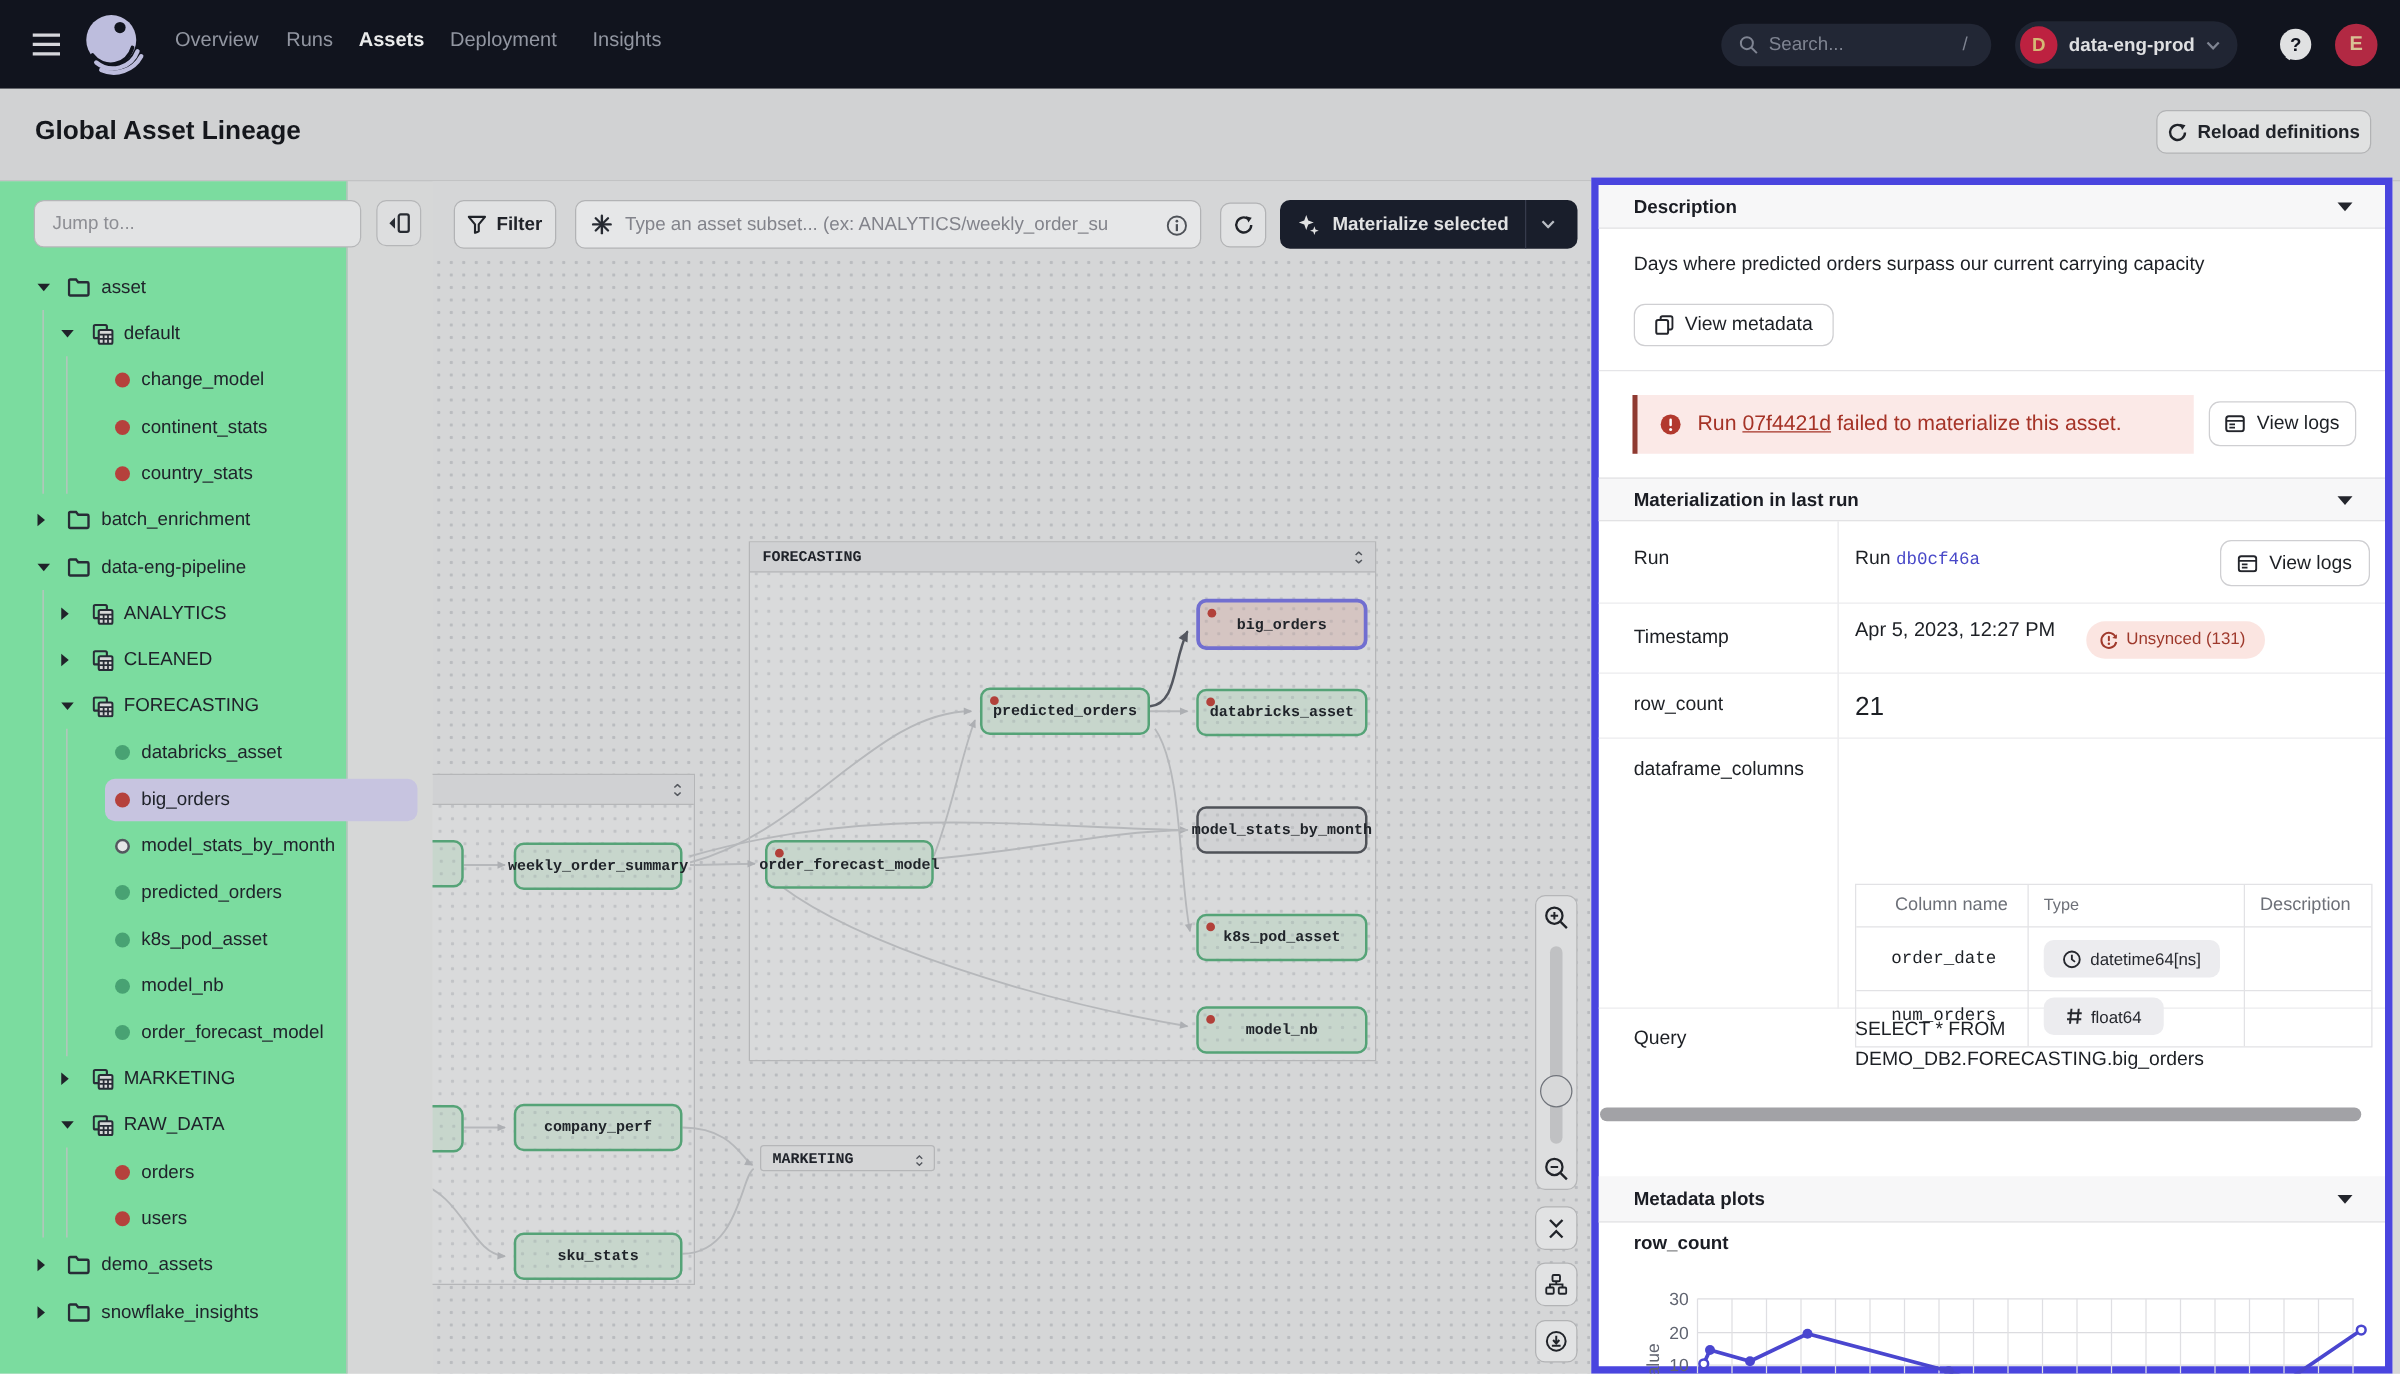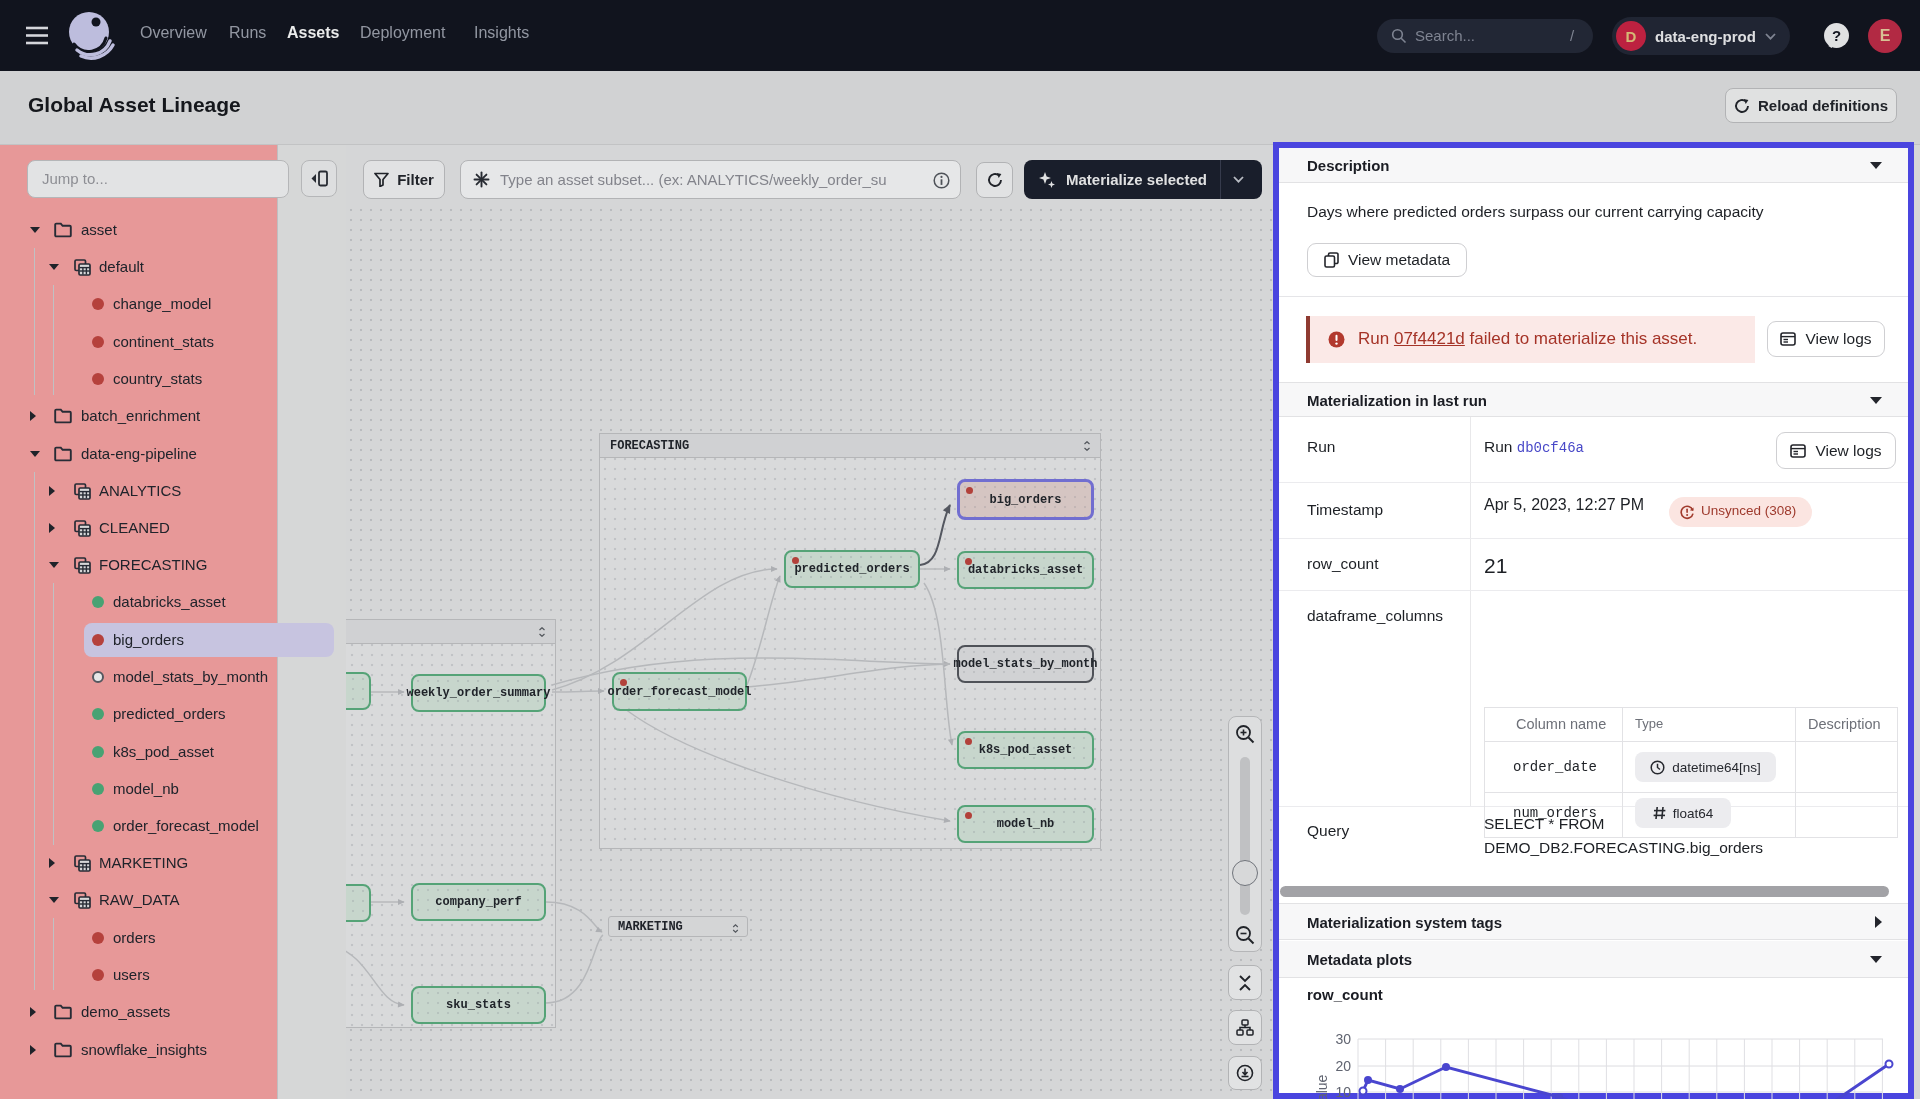--- a/index.html
+++ b/index.html
@@ -13,21 +13,21 @@
 .navlink.active { color:#fff; font-weight:bold; }
 #searchpill { position:absolute; left:1377px; top:19px; width:216px; height:34px; background:#252938; border-radius:17px; color:#8a8f9e; font-size:15px; }
 #deppill { position:absolute; left:1612px; top:17px; height:38px; background:#232736; border-radius:19px; display:flex; align-items:center; padding:0 14px 0 4px; }
 
 
 #pagehead { position:absolute; left:0; top:71px; width:1920px; height:74px; background:#e4e4e5; border-bottom:1px solid #d4d4d5; }
 #pagehead h1 { position:absolute; left:28px; top:22px; font-size:21px; color:#16181d; }
 #reloadbtn { position:absolute; left:1725px; top:17px; width:172px; height:35px; background:#f4f4f4; border:1px solid #c2c2c4; border-radius:8px; font-size:15px; color:#23252b; display:flex; align-items:center; justify-content:center; gap:8px; }
 
 
-#sidebar { position:absolute; left:0; top:145px; width:278px; height:954px; background:#fca5a5; border-right:1px solid #cfcfd1; }
+#sidebar { position:absolute; left:0; top:145px; width:278px; height:954px; background:#86efac; border-right:1px solid #cfcfd1; }
 #jumpto { position:absolute; left:27px; top:15px; width:262px; height:38px; background:#f7f7f8; border:1px solid #c6c6c8; border-radius:8px; color:#9a9aa0; font-size:15px; line-height:36px; padding-left:14px; }
 #collapsebtn { position:absolute; left:301px; top:15px; width:36px; height:37px; background:#f1f1f2; border:1px solid #c6c6c8; border-radius:8px; }
 .trow { position:absolute; left:0; width:345px; height:34px; font-size:15px; color:#22252d; white-space:nowrap; }
 .caret { width:0; height:0; }
 .caret.down { border-left:5px solid transparent; border-right:5px solid transparent; border-top:6px solid #23252c; }
 .caret.right { border-top:5px solid transparent; border-bottom:5px solid transparent; border-left:6px solid #23252c; }
 .dot { width:12px; height:12px; border-radius:50%; }
 .dot.red { background:#c64540; }
 .dot.green { background:#4eb07c; }
 .dot.hollow { background:#fbfbfb; border:2px solid #5b5e66; }
@@ -486,21 +486,21 @@
     </div>
     <span class="plabel" style="left:28px;top:353px;">Timestamp</span>
     <span class="abs" style="left:205px;top:348px;font-size:16px;color:#1d2025;">Apr 5, 2023, 12:27 PM</span>
     <div class="abs" style="left:390px;top:349px;width:143px;height:30px;background:#fbe5e1;border-radius:15px;">
       <svg class="abs" style="left:10px;top:7px" width="16" height="16" viewBox="0 0 16 16">
           <path d="M13.8 6.3 A 6 6 0 1 0 14 9.6" stroke="#a03a2c" stroke-width="1.6" fill="none"></path>
           <path d="M14.6 3.4 L14.3 7 L10.8 6.3 Z" fill="#a03a2c"></path>
           <rect x="7.3" y="4.5" width="1.6" height="4.5" rx="0.8" fill="#a03a2c"></rect>
           <circle cx="8.1" cy="11" r="1" fill="#a03a2c"></circle>
         </svg>
-      <span class="abs" style="left:32px;top:6px;font-size:13.5px;color:#9e392c;">Unsynced (308)</span>
+      <span class="abs" style="left:32px;top:6px;font-size:13.5px;color:#9e392c;">Unsynced (131)</span>
     </div>
     <span class="plabel" style="left:28px;top:407px;">row_count</span>
     <span class="abs" style="left:205px;top:406px;font-size:21px;color:#1d2025;">21</span>
     <span class="plabel" style="left:28px;top:459px;">dataframe_columns</span>
 
     <div class="abs" style="left:205px;top:511px;width:414px;height:131px;border:1px solid #e2e2e5;margin-top:48px;">
       <div class="abs" style="left:0;top:0;width:412px;height:34px;border-bottom:1px solid #e2e2e5;"></div>
       <div class="abs" style="left:137px;top:0;width:1px;height:129px;background:#e2e2e5;"></div>
       <div class="abs" style="left:310px;top:0;width:1px;height:129px;background:#e2e2e5;"></div>
       <div class="abs" style="left:0;top:84px;width:412px;height:1px;background:#e2e2e5;"></div>
@@ -524,24 +524,20 @@
               <line x1="1" y1="4.6" x2="12.4" y2="4.6"></line>
               <line x1="0.6" y1="9.4" x2="12" y2="9.4"></line>
             </g>
           </svg>
         <span>float64</span>
       </div>
     </div>
     <span class="plabel" style="left:28px;top:674px;">Query</span>
     <span class="abs" style="left:205px;top:664px;font-size:15.5px;color:#1d2025;line-height:24px;">SELECT * FROM<br>DEMO_DB2.FORECASTING.big_orders</span>
     <div class="abs" style="left:1px;top:738px;width:609px;height:11px;background:#a2a2a6;border-radius:6px;"></div>
-    <div class="sechead" style="position:absolute;left:0;top:755px;width:629px;height:37px;border-top:1px solid #e2e2e4;">
-      <span style="position:absolute;left:28px;top:10px;">Materialization system tags</span>
-        <i class="scaret r"></i>
-    </div>
     <div class="sechead" style="position:absolute;left:0;top:793px;width:629px;height:37px;">
       <span style="position:absolute;left:28px;top:10px;">Metadata plots</span>
         <i class="scaret"></i>
     </div>
     <span class="abs" style="left:28px;top:838px;font-size:15px;font-weight:bold;color:#1b1d24;">row_count</span>
 
     <svg class="abs" style="left:0;top:860px" width="629px" height="91" viewBox="0 0 629 91">
       <g stroke="#dcdce0" stroke-width="1">
         <line x1="79" y1="31" x2="604" y2="31"></line>
           <line x1="79" y1="58" x2="604" y2="58"></line>

